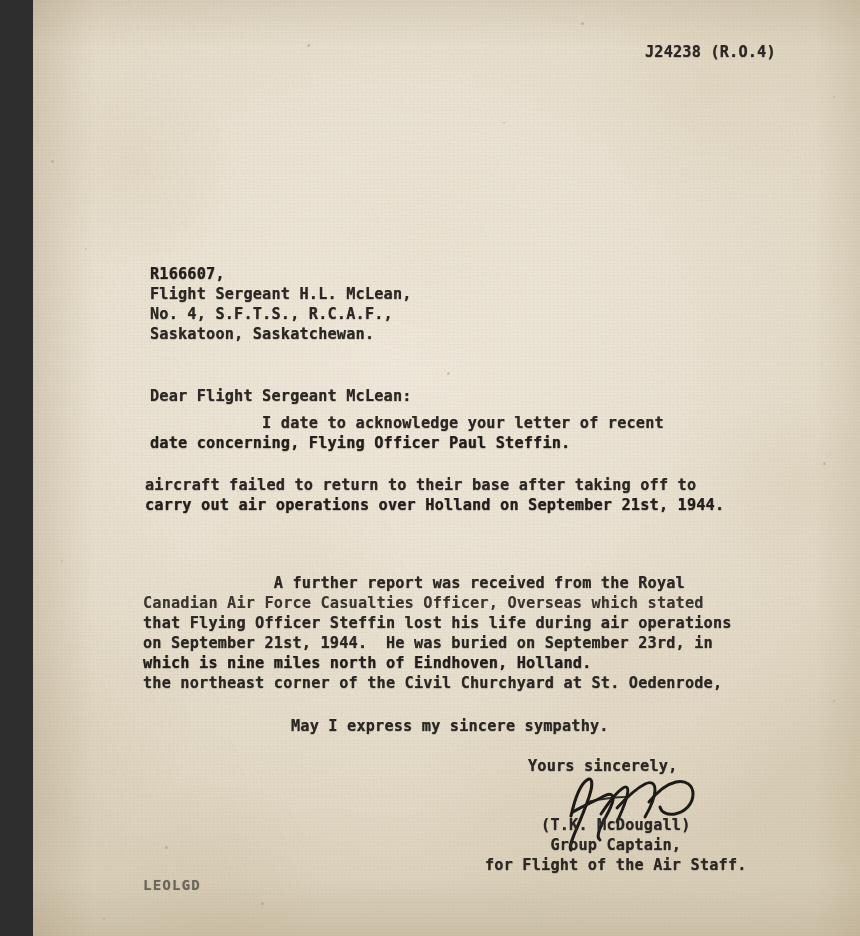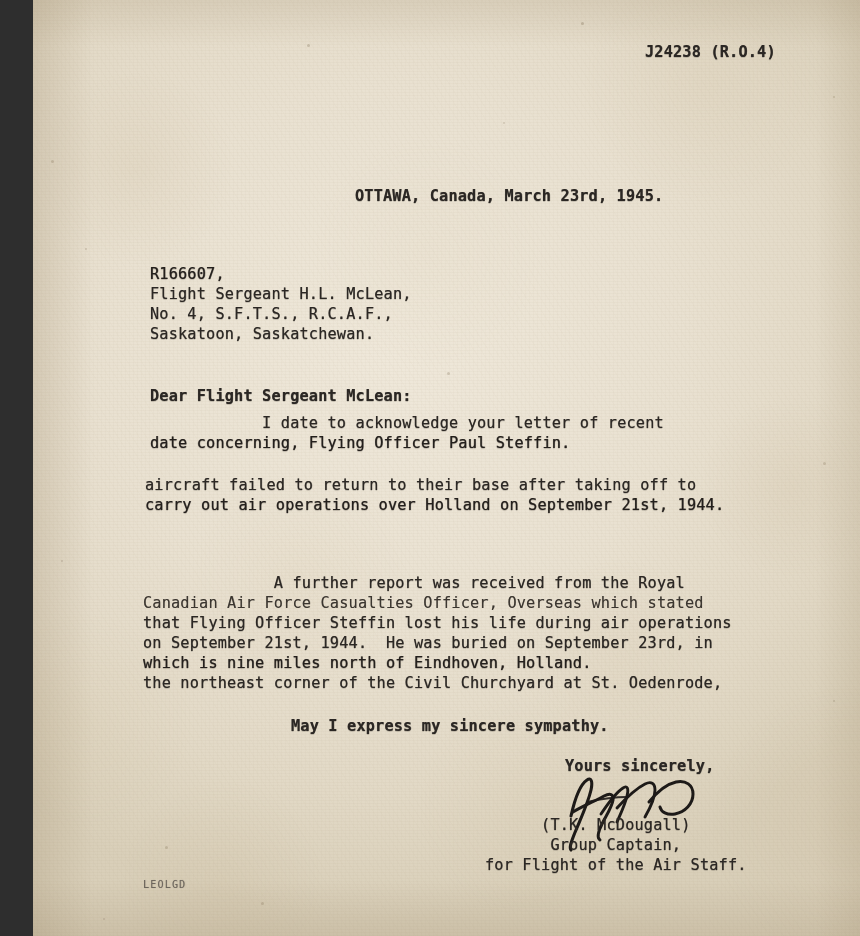--- a/index.html
+++ b/index.html
@@ -87,46 +87,46 @@
       -0.3px 0.25px 0 rgba(60,54,48,0.28),
       0 0.5px 0.6px rgba(70,62,54,0.22);
   }
 
   .ink-block { position: absolute; }
   .ink-block .line {
     white-space: pre;
     font-size: 15.2px;
     line-height: 20px;
     letter-spacing: 0.2px;
-    font-weight: 400;
+    font-weight: 700;
     color: #2b2724;
     text-shadow:
       0.35px 0 0 rgba(43,39,36,0.40),
       -0.3px 0.25px 0 rgba(60,54,48,0.28),
       0 0.5px 0.6px rgba(70,62,54,0.22);
   }
 
   
   .line.l-light { color: #3b3630; text-shadow: 0.3px 0 0 rgba(59,54,48,0.30), 0 0.45px 0.6px rgba(80,72,62,0.20); }
   .line.l-heavy { color: #231f1c; text-shadow: 0.45px 0 0 rgba(35,31,28,0.50), -0.35px 0.3px 0 rgba(50,45,40,0.32), 0 0.55px 0.7px rgba(60,53,46,0.26); }
 
   #ref-line       { top: 42px;  left: 612px; }
   #date-line      { top: 186px; left: 322px; }
   #address-block  { top: 264px; left: 117px; }
   #salutation     { top: 386px; left: 117px; }
   #para-1         { top: 413px; left: 117px; }
   #para-2         { top: 475px; left: 112px; }
   #para-3         { top: 573px; left: 110px; }
   #sympathy       { top: 716px; left: 258px; }
-  #closing        { top: 756px; left: 532px; }
+  #closing        { top: 756px; left: 495px; }
   #sig-block      { top: 815px; left: 452px; text-align: center; }
   #stamp          { top: 875px; left: 110px; }
 
   #stamp .line {
-    font-size: 10px;
+    font-size: 14px;
     letter-spacing: 1.2px;
     color: #56504a;
     opacity: 0.82;
     text-shadow: 0.4px 0.3px 0.8px rgba(90,82,72,0.55);
     filter: blur(0.25px);
   }
 
   
   #signature {
     position: absolute;
@@ -158,21 +158,20 @@
   <div class="speck" style="top:462px; left:790px; width:3px; height:3px; opacity:.42;"></div>
   <div class="speck" style="top:560px; left:28px;  width:2px; height:2px; opacity:.40;"></div>
   <div class="speck" style="top:700px; left:800px; width:2px; height:2px; opacity:.40;"></div>
   <div class="speck" style="top:846px; left:132px; width:3px; height:3px; opacity:.46;"></div>
   <div class="speck" style="top:902px; left:228px; width:3px; height:3px; opacity:.44;"></div>
   <div class="speck" style="top:918px; left:70px;  width:2px; height:2px; opacity:.40;"></div>
   <div class="speck" style="top:122px; left:470px; width:2px; height:2px; opacity:.38;"></div>
 
   <div class="ink" id="ref-line">J24238 (R.O.4)</div>
 
-  <div class="ink" id="date-line">OTTAWA, Canada, March 23rd, 1945.</div>
 
   <div class="ink-block" id="address-block">
     <div class="line l-heavy">R166607,</div>
     <div class="line">Flight Sergeant H.L. McLean,</div>
     <div class="line">No. 4, S.F.T.S., R.C.A.F.,</div>
     <div class="line">Saskatoon, Saskatchewan.</div>
   </div>
 
   <div class="ink" id="salutation">Dear Flight Sergeant McLean:</div>
 

